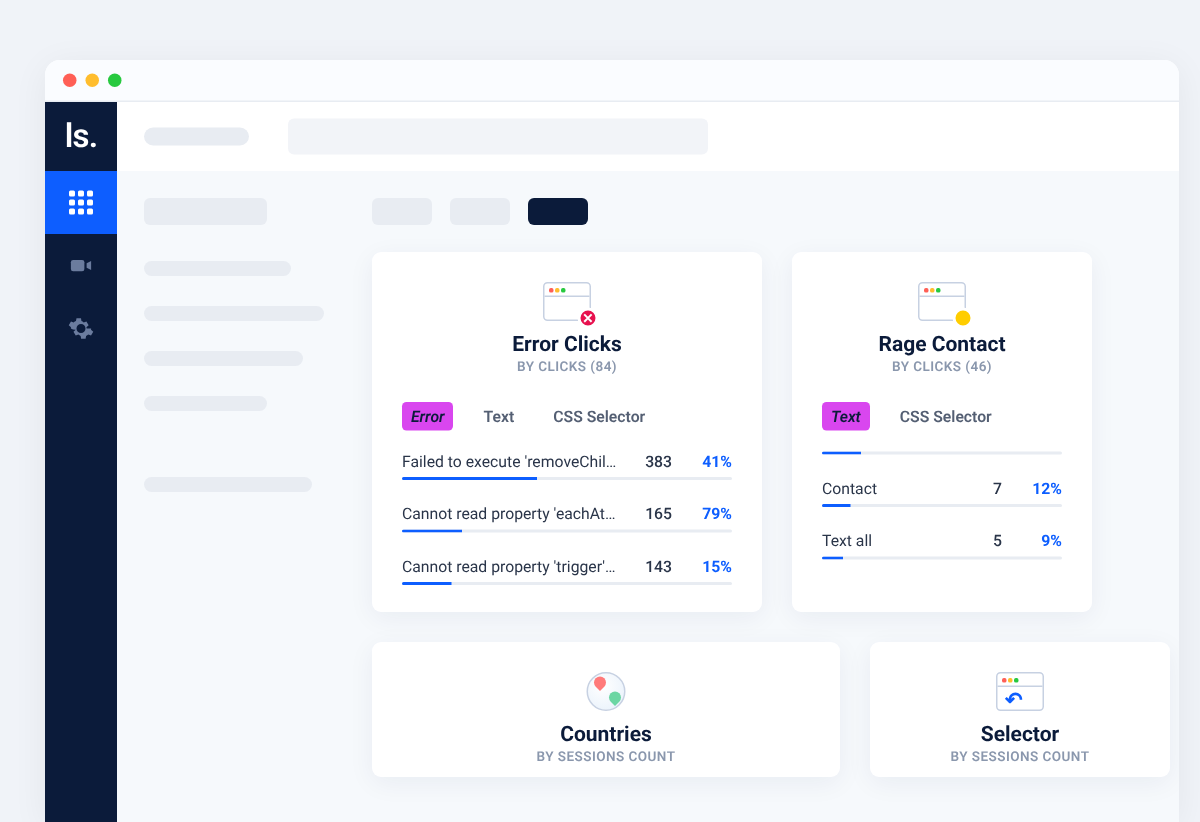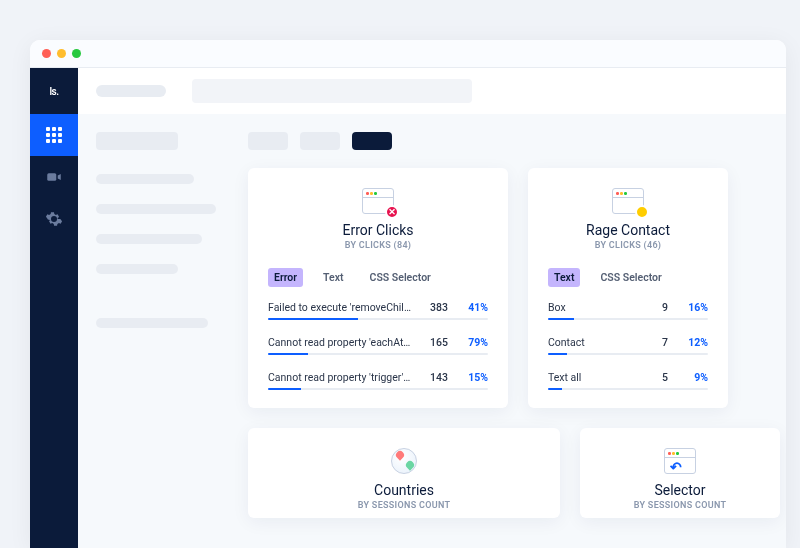--- a/index.html
+++ b/index.html
@@ -5,21 +5,21 @@
   * { margin: 0; padding: 0; box-sizing: border-box; }
   body { font-family: -apple-system, BlinkMacSystemFont, "Segoe UI", Roboto, sans-serif; background: #f0f3f8; width: 800px; height: 548px; overflow: hidden; }
   .frame { position: absolute; left: 30px; top: 40px; width: 756px; height: 508px; background: #fff; border-radius: 10px 10px 0 0; box-shadow: 0 4px 24px rgba(0,0,0,0.06); overflow: hidden; display: flex; flex-direction: column; }
   .titlebar { height: 28px; background: #fafcff; display: flex; align-items: center; padding-left: 12px; gap: 6px; border-bottom: 1px solid #e8ecf2; }
   .dot { width: 9px; height: 9px; border-radius: 50%; }
   .dot.red { background: #ff5f56; }
   .dot.yellow { background: #ffbd2e; }
   .dot.green { background: #27c93f; }
   .body { flex: 1; display: flex; }
   .rail { width: 48px; background: #0b1b3a; display: flex; flex-direction: column; align-items: center; padding-top: 0; }
-  .rail-logo { width: 48px; height: 46px; display: flex; align-items: center; justify-content: center; color: #fff; font-weight: 600; font-size: 10px; letter-spacing: -0.5px; }
+  .rail-logo { width: 48px; height: 46px; display: flex; align-items: center; justify-content: center; color: #fff; font-weight: 600; font-size: 22px; letter-spacing: -0.5px; }
   .rail-item { width: 48px; height: 42px; display: flex; align-items: center; justify-content: center; color: #6b7c9e; cursor: pointer; }
   .rail-item.active { background: #0d5eff; color: #fff; }
   .rail-item svg, .rail-item .icon { width: 18px; height: 18px; }
   .main { flex: 1; background: #fff; display: flex; flex-direction: column; }
   .topbar { height: 46px; display: flex; align-items: center; padding: 0 24px 0 18px; gap: 18px; }
   .pill { height: 12px; background: #e8ecf2; border-radius: 6px; }
   .pill.title { width: 70px; }
   .search { height: 24px; width: 280px; background: #f2f4f8; border-radius: 4px; margin-left: 8px; }
   .content { flex: 1; display: flex; background: #f6f9fc; }
   .sidecol { width: 170px; padding: 18px 16px 0 18px; }
@@ -29,25 +29,25 @@
   .tab-ghost.small { width: 40px; }
   .tab-ghost.dark { background: #0b1b3a; }
   .side-line { height: 10px; background: #e8ecf2; border-radius: 5px; margin-bottom: 20px; }
   .cards-wrap { flex:1; padding: 18px 22px 0 0; }
   .tabstrip-main { display: flex; gap: 12px; margin-bottom: 18px; padding-left: 0; }
   .cards { display: flex; gap: 20px; }
   .card { background: #fff; border-radius: 6px; box-shadow: 0 4px 18px rgba(16, 42, 88, 0.06); padding: 20px 20px 18px 20px; display: flex; flex-direction: column; align-items: stretch; }
   .card.wide { width: 260px; }
   .card.narrow { width: 200px; }
   .card-icon { align-self: center; margin-bottom: 8px; }
-  .card-title { text-align: center; font-size: 14px; font-weight: 400; color: #0b1b3a; margin-bottom: 2px; }
+  .card-title { text-align: center; font-size: 14px; font-weight: 700; color: #0b1b3a; margin-bottom: 2px; }
   .card-sub { text-align: center; font-size: 9px; font-weight: 600; color: #8a97ad; letter-spacing: 0.3px; margin-bottom: 18px; }
   .seg { display: flex; gap: 14px; margin-bottom: 14px; }
   .seg-item { font-size: 10.5px; font-weight: 600; color: #545f73; padding: 3px 6px; border-radius: 3px; cursor: pointer; }
-  .seg-item.active { background: #c4b5fd; color: #0b1b3a; }
+  .seg-item.active { background: #d946ef; color: #0b1b3a; font-style: italic; }
   .row { display: flex; align-items: center; gap: 10px; font-size: 10.5px; color: #2a3549; margin-bottom: 4px; }
   .row .label { flex: 1; white-space: nowrap; overflow: hidden; text-overflow: ellipsis; }
   .row .count { width: 26px; text-align: right; color: #2a3549; font-weight: 500; }
   .row .pct { width: 30px; text-align: right; color: #0d5eff; font-weight: 700; }
   .bar { height: 2px; background: #e8ecf2; margin-bottom: 16px; border-radius: 1px; overflow: hidden; }
   .bar-fill { height: 100%; background: #0d5eff; }
   .cards-row2 { display: flex; gap: 20px; margin-top: 20px; }
   .card2 { background: #fff; border-radius: 6px; box-shadow: 0 4px 18px rgba(16,42,88,0.06); padding: 20px 20px 8px 20px; display: flex; flex-direction: column; align-items: center; }
   .card2.wide { width: 312px; }
   .card2.narrow { width: 200px; }
@@ -176,25 +176,20 @@
                     <div class="mini-rage"></div>
                   </div>
               </div>
               <div class="card-title">Rage Contact</div>
               <div class="card-sub">BY CLICKS (46)</div>
               <div class="seg">
                 <div class="seg-item active">Text</div>
                 <div class="seg-item">CSS Selector</div>
               </div>
               <div>
-                <div class="row">
-                    <span class="label">Box</span>
-                    <span class="count">9</span>
-                    <span class="pct">16%</span>
-                  </div>
                 <div class="bar">
                     <div class="bar-fill" style="width: 16%;"></div>
                   </div>
               </div>
               <div>
                 <div class="row">
                     <span class="label">Contact</span>
                     <span class="count">7</span>
                     <span class="pct">12%</span>
                   </div>

